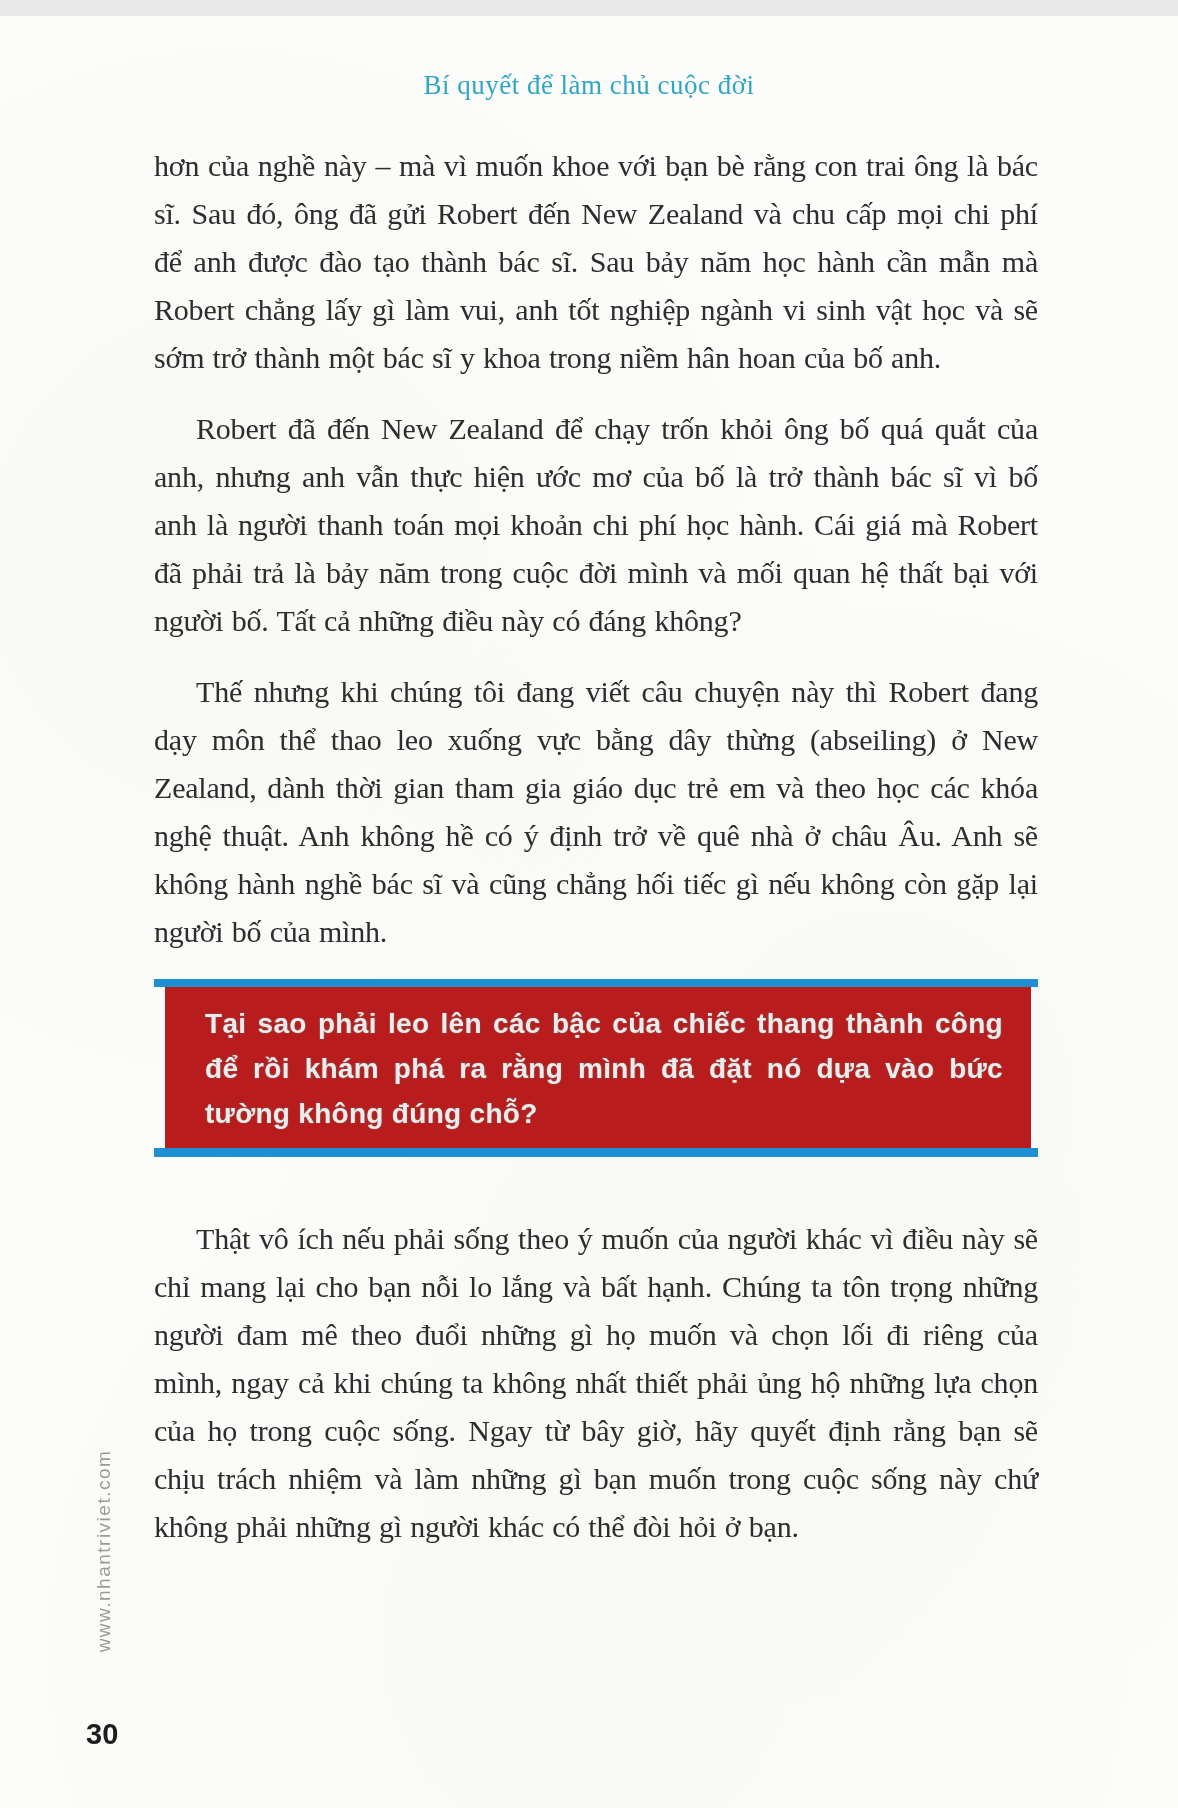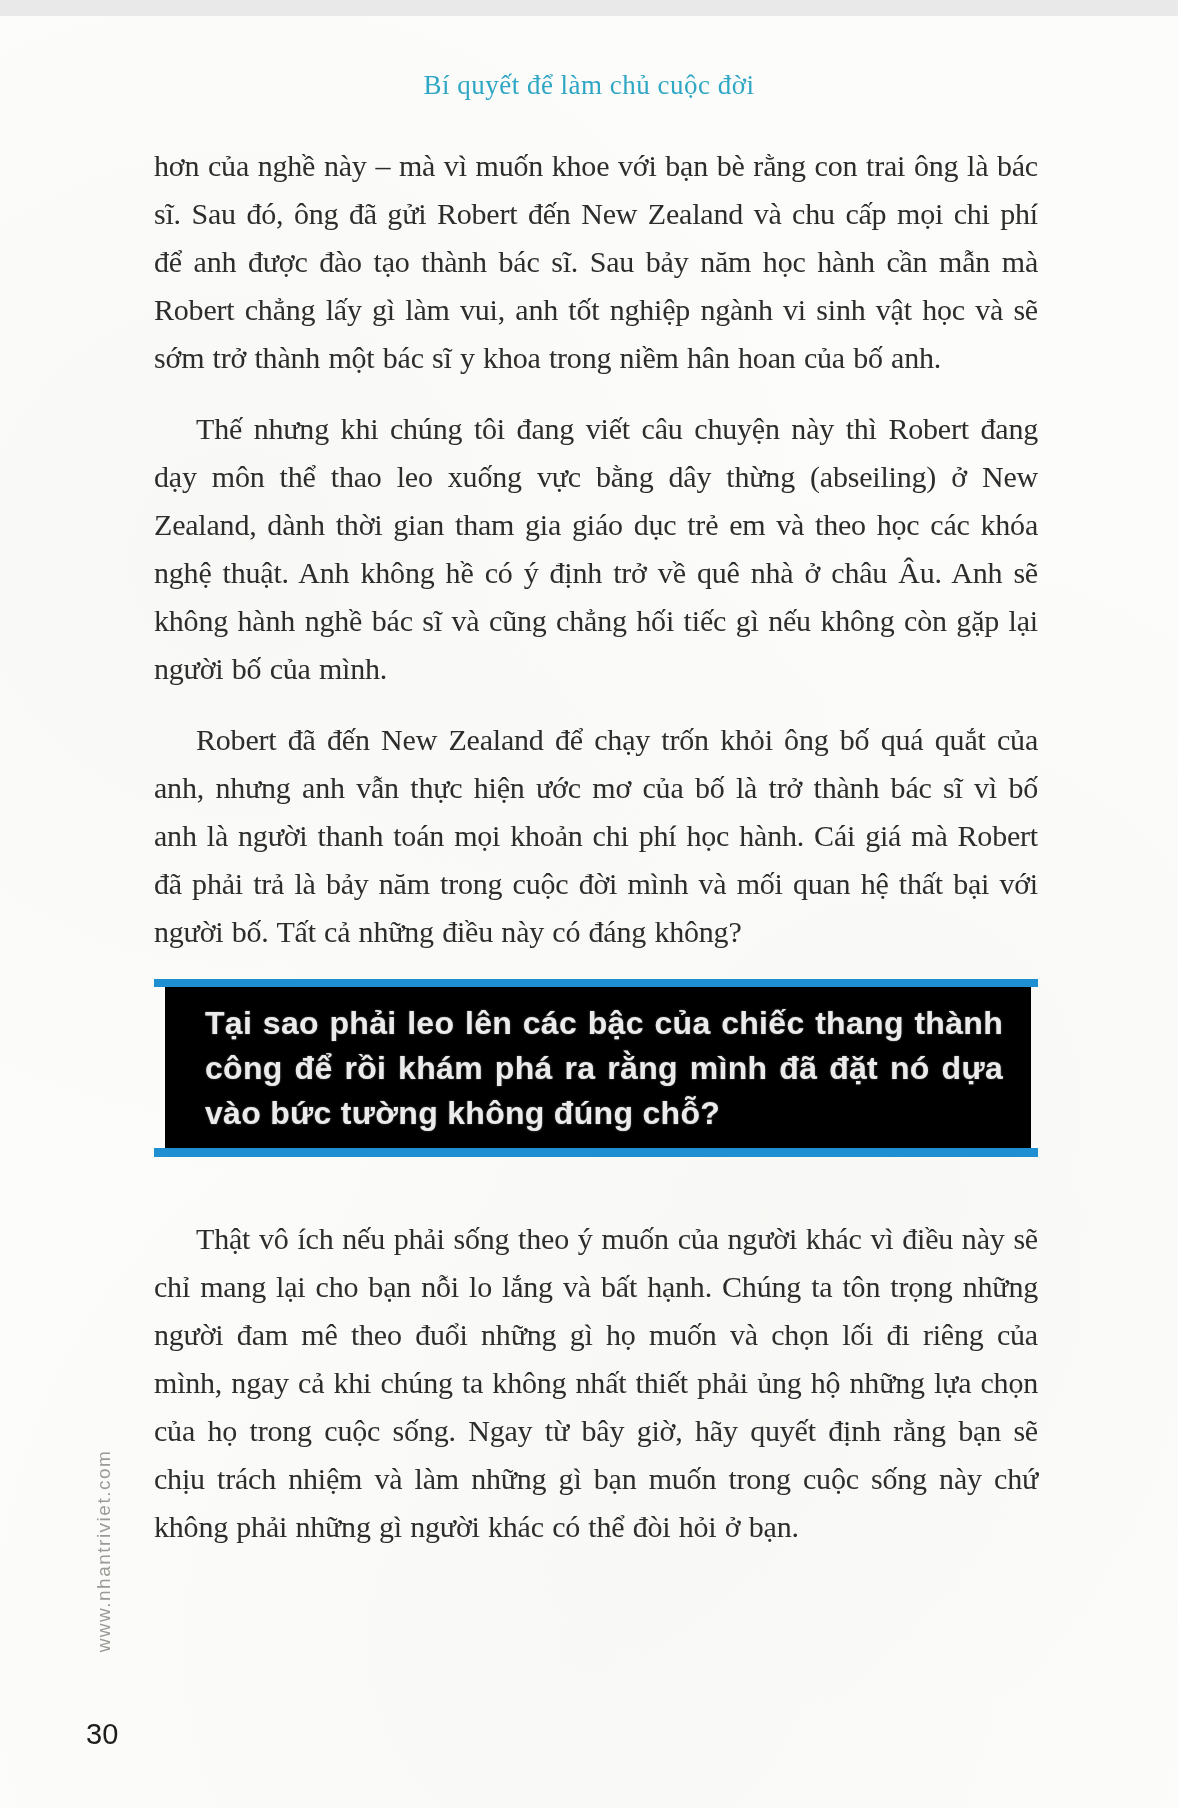--- a/index.html
+++ b/index.html
@@ -59,25 +59,25 @@
   }
   .quote-box {
     margin-top: 20px;
     margin-bottom: 58px;
     border-top: 8px solid #1e90d2;
     border-bottom: 9px solid #1e90d2;
   }
   .quote-inner {
     margin-left: 11px;
     margin-right: 7px;
-    background: #000000;
+    background: #b91c1c;
     padding: 14px 28px 12px 40px;
     font-family: "Liberation Sans", "DejaVu Sans", sans-serif;
     font-weight: 700;
-    font-size: 32px;
+    font-size: 28px;
     line-height: 45px;
     letter-spacing: 0.3px;
     color: #ebebeb;
     text-align: justify;
     text-shadow: 0 0 2px rgba(120,120,120,0.9);
   }
   .watermark {
     position: absolute;
     left: 104px;
     top: 1535px;
@@ -87,39 +87,39 @@
     font-family: "Liberation Sans", "DejaVu Sans", sans-serif;
     font-size: 19px;
     letter-spacing: 1.5px;
     color: #9a9a96;
   }
   .page-number {
     position: absolute;
     left: 86px;
     top: 1702px;
     font-family: "Liberation Sans", "DejaVu Sans", sans-serif;
-    font-weight: 400;
+    font-weight: 700;
     font-size: 29px;
     color: #1d1d1d;
   }
 </style>
 </head>
 <body>
 
 <div class="page">
 
   <div class="running-header">Bí quyết để làm chủ cuộc đời</div>
 
   <div class="content">
 
     <p class="para no-indent">hơn của nghề này – mà vì muốn khoe với bạn bè rằng con trai ông là bác sĩ. Sau đó, ông đã gửi Robert đến New Zealand và chu cấp mọi chi phí để anh được đào tạo thành bác sĩ. Sau bảy năm học hành cần mẫn mà Robert chẳng lấy gì làm vui, anh tốt nghiệp ngành vi sinh vật học và sẽ sớm trở thành một bác sĩ y khoa trong niềm hân hoan của bố anh.</p>
 
+    <p class="para">Robert đã đến New Zealand để chạy trốn khỏi ông bố quá quắt của anh, nhưng anh vẫn thực hiện ước mơ của bố là trở thành bác sĩ vì bố anh là người thanh toán mọi khoản chi phí học hành. Cái giá mà Robert đã phải trả là bảy năm trong cuộc đời mình và mối quan hệ thất bại với người bố. Tất cả những điều này có đáng không?</p>
+
     <p class="para">Thế nhưng khi chúng tôi đang viết câu chuyện này thì Robert đang dạy môn thể thao leo xuống vực bằng dây thừng (abseiling) ở New Zealand, dành thời gian tham gia giáo dục trẻ em và theo học các khóa nghệ thuật. Anh không hề có ý định trở về quê nhà ở châu Âu. Anh sẽ không hành nghề bác sĩ và cũng chẳng hối tiếc gì nếu không còn gặp lại người bố của mình.</p>
-
-    <p class="para">Robert đã đến New Zealand để chạy trốn khỏi ông bố quá quắt của anh, nhưng anh vẫn thực hiện ước mơ của bố là trở thành bác sĩ vì bố anh là người thanh toán mọi khoản chi phí học hành. Cái giá mà Robert đã phải trả là bảy năm trong cuộc đời mình và mối quan hệ thất bại với người bố. Tất cả những điều này có đáng không?</p>
 
     <div class="quote-box">
       <div class="quote-inner">Tại sao phải leo lên các bậc của chiếc thang thành công để rồi khám phá ra rằng mình đã đặt nó dựa vào bức tường không đúng chỗ?</div>
     </div>
 
     <p class="para">Thật vô ích nếu phải sống theo ý muốn của người khác vì điều này sẽ chỉ mang lại cho bạn nỗi lo lắng và bất hạnh. Chúng ta tôn trọng những người đam mê theo đuổi những gì họ muốn và chọn lối đi riêng của mình, ngay cả khi chúng ta không nhất thiết phải ủng hộ những lựa chọn của họ trong cuộc sống. Ngay từ bây giờ, hãy quyết định rằng bạn sẽ chịu trách nhiệm và làm những gì bạn muốn trong cuộc sống này chứ không phải những gì người khác có thể đòi hỏi ở bạn.</p>
 
   </div>
 
   <div class="watermark">www.nhantriviet.com</div>

